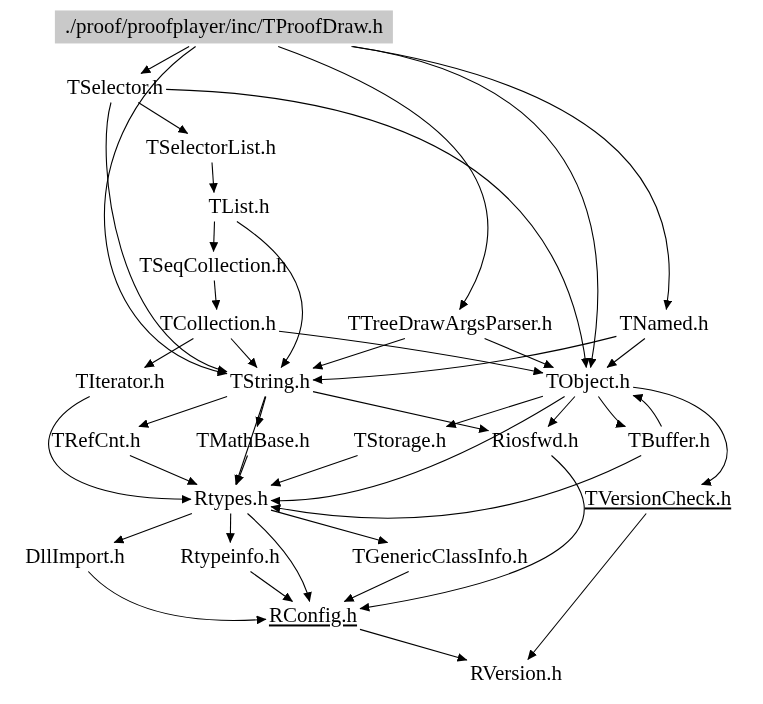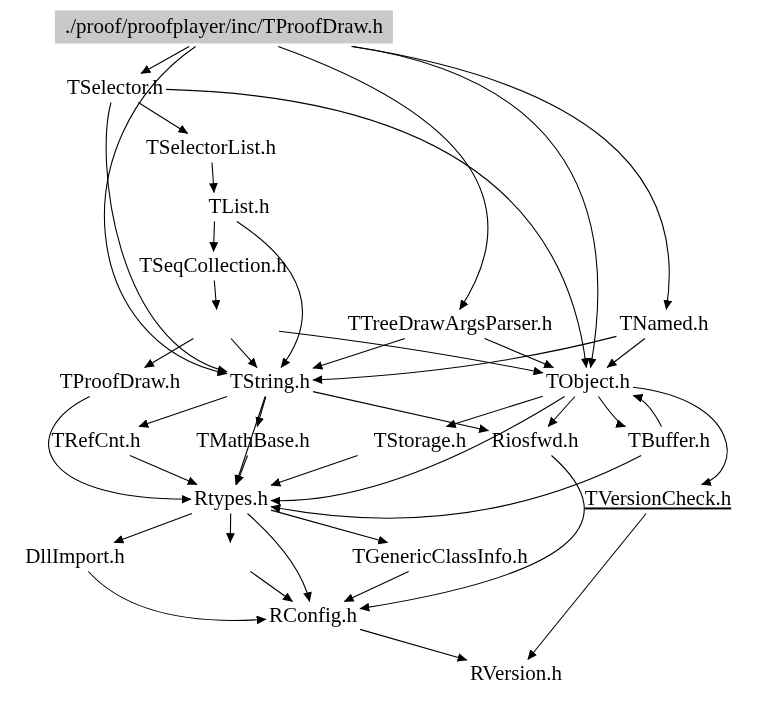--- a/index.html
+++ b/index.html
@@ -95,30 +95,32 @@
       <path d="M408.7,571.5 Q376.5,586.5 344.3,601.5" class="edge" marker-end="url(#arrow)"></path>
       <path d="M360.0,629.4 Q414.5,645 466.9,660.0" class="edge" marker-end="url(#arrow)"></path>
       <path d="M646.2,513.5 Q587,586.5 527.8,659.5" class="edge" marker-end="url(#arrow)"></path>
     </svg>
   <div id="nodes">
       <div class="node root" style="left: 224px; top: 27px;">./proof/proofplayer/inc/TProofDraw.h</div>
       <div class="node" style="left: 115px; top: 88px;">TSelector.h</div>
       <div class="node" style="left: 211px; top: 148px;">TSelectorList.h</div>
       <div class="node" style="left: 215px; top: 207px; margin-left: 24px;">TList.h</div>
       <div class="node" style="left: 213px; top: 266px;">TSeqCollection.h</div>
+      <div class="node" style="left: 218px; top: 324px;">TCollection.h</div>
       <div class="node" style="left: 450px; top: 324px;">TTreeDrawArgsParser.h</div>
       <div class="node" style="left: 664px; top: 324px;">TNamed.h</div>
-      <div class="node" style="left: 120px; top: 382px;">TProofDraw.h</div>
+      <div class="node" style="left: 120px; top: 382px;">TIterator.h</div>
       <div class="node" style="left: 270px; top: 382px;">TString.h</div>
       <div class="node" style="left: 588px; top: 382px;">TObject.h</div>
       <div class="node" style="left: 96px; top: 441px;">TRefCnt.h</div>
       <div class="node" style="left: 253px; top: 441px;">TMathBase.h</div>
-      <div class="node" style="left: 420px; top: 441px;">TStorage.h</div>
+      <div class="node" style="left: 400px; top: 441px;">TStorage.h</div>
       <div class="node" style="left: 535px; top: 441px;">Riosfwd.h</div>
       <div class="node" style="left: 669px; top: 441px;">TBuffer.h</div>
       <div class="node" style="left: 231px; top: 499px;">Rtypes.h</div>
       <div class="node" style="left: 658px; top: 499px; text-decoration: underline;">TVersionCheck.h</div>
       <div class="node" style="left: 75px; top: 557px;">DllImport.h</div>
+      <div class="node" style="left: 230px; top: 557px;">Rtypeinfo.h</div>
       <div class="node" style="left: 440px; top: 557px;">TGenericClassInfo.h</div>
-      <div class="node" style="left: 313px; top: 616px;">RConfig.h</div>
+      <div class="node" style="left: 313px; top: 616px; text-decoration: underline;">RConfig.h</div>
       <div class="node" style="left: 516px; top: 674px;">RVersion.h</div>
     </div>
 </div>
 
 </body></html>

